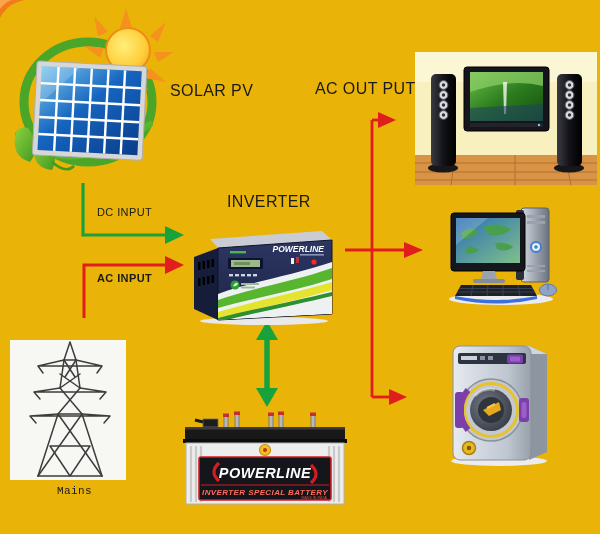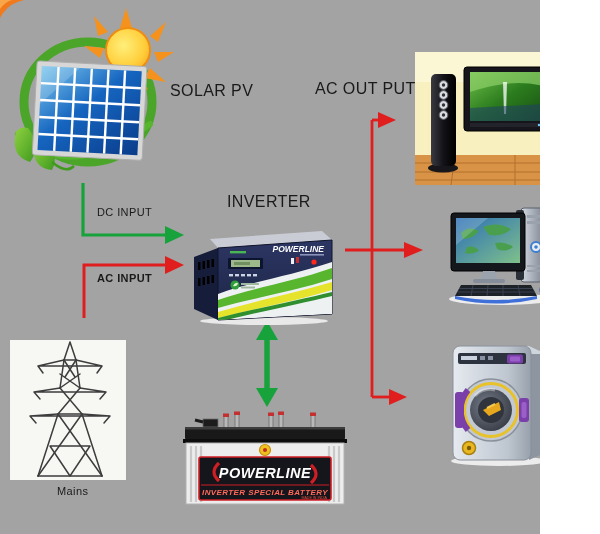--- a/index.html
+++ b/index.html
@@ -1,17 +1,17 @@
 <!DOCTYPE html>
 <html><head>
 <meta charset="utf-8">
 <style>
   html,body{margin:0;padding:0;background:#fff;}
   #canvas{
-    position:relative;width:540px;height:534px;background:#a3a3a3;overflow:hidden;
+    position:relative;width:600px;height:534px;background:#eab308;overflow:hidden;
     font-family:"Liberation Sans","DejaVu Sans",sans-serif;color:#1a1a1a;
   }
   .abs{position:absolute;}
   .lbl{position:absolute;font-size:16px;color:#1a1a1a;white-space:nowrap;letter-spacing:.4px;z-index:6;}
   .lbl-sm{font-size:11px;}
   .lbl-lg{font-size:19px;}
   svg{display:block;}
   .img{z-index:3;}
   #connectors{position:absolute;left:0;top:0;z-index:2;}
 </style>
@@ -234,21 +234,21 @@
       <path d="M26,56 L98,56 M52,52 L26,56 M72,52 L98,56 M26,56 L32,63 M98,56 L92,63"></path>
       <path d="M52,52 L74,78 M72,52 L50,78 M50,78 L74,78"></path>
       <path d="M22,80 L102,80 M50,78 L22,80 M74,78 L102,80 M22,80 L28,87 M102,80 L96,87"></path>
       <path d="M50,78 L30,140 M74,78 L94,140"></path>
       <path d="M50,78 L94,140 M74,78 L30,140"></path>
       <path d="M42,110 L82,110 M42,110 L62,140 M82,110 L62,140"></path>
       <path d="M30,140 L94,140"></path>
     </g>
   </svg>
 
-  <div class="lbl lbl-sm" style="left:57px;top:485px;">Mains</div>
+  <div class="lbl lbl-sm" style="left:57px;top:485px;font-family:Liberation Mono, monospace;">Mains</div>
 
   <svg class="abs img" style="left:443px;top:203px;" width="118" height="104" viewBox="0 0 118 104">
     <defs>
       <linearGradient id="scrG" x1="0" y1="0" x2="1" y2="1">
         <stop offset="0" stop-color="#2b6fb8"></stop>
           <stop offset="1" stop-color="#7fc08a"></stop>
       </linearGradient>
       <linearGradient id="towG" x1="0" y1="0" x2="1" y2="0">
         <stop offset="0" stop-color="#d4dbe2"></stop>
           <stop offset="1" stop-color="#6b7280"></stop>

